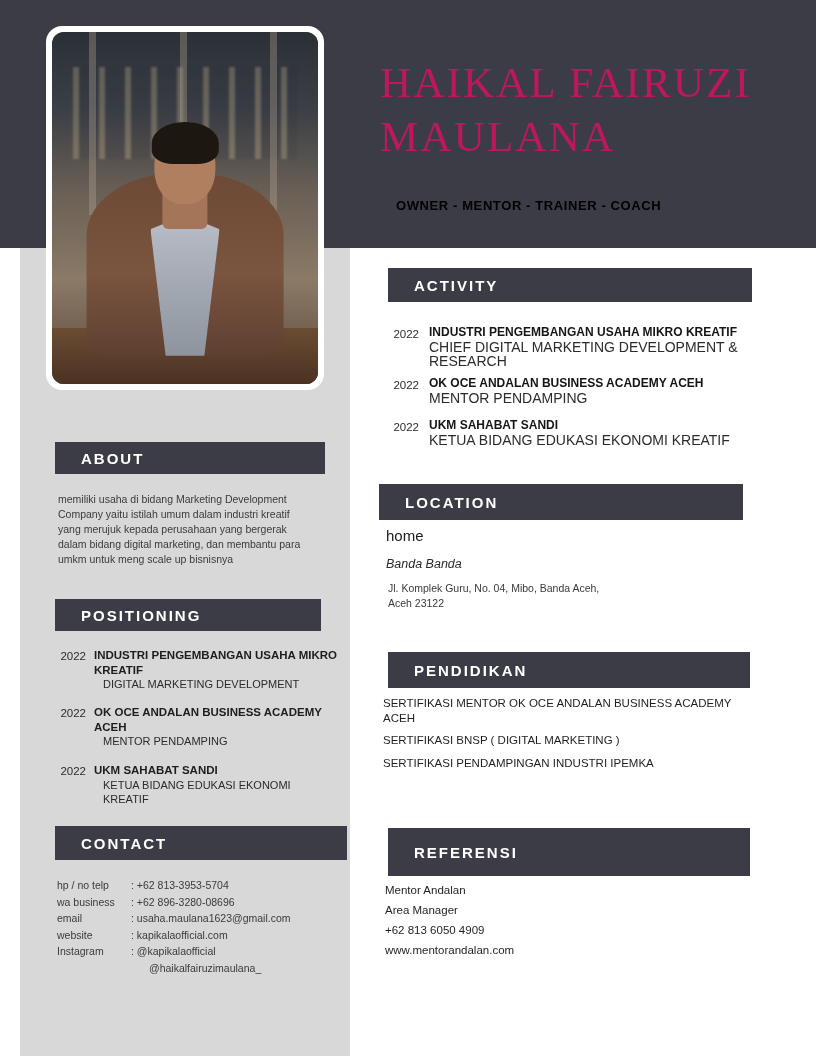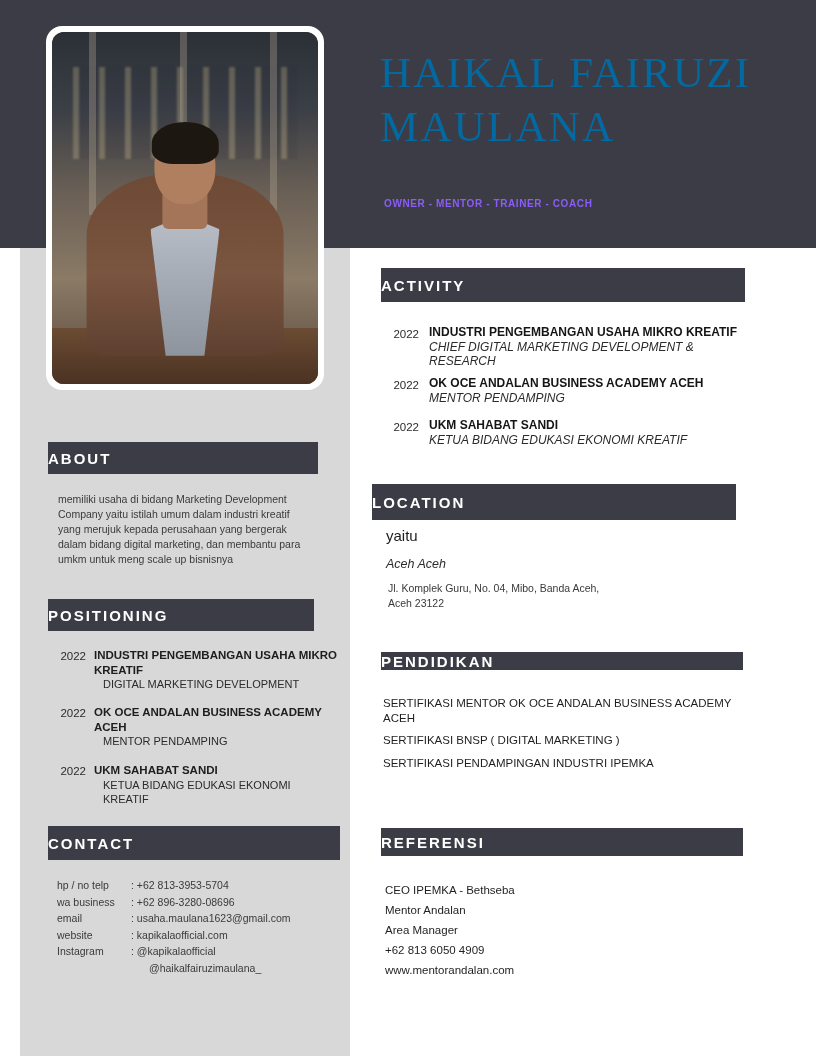--- a/index.html
+++ b/index.html
@@ -80,35 +80,35 @@
     background:#b07f5f; border-radius:48% 48% 44% 44%;
   }
   .ph-hair {
     position:absolute; left:50%; top:25.5%; transform:translateX(-50%);
     width:25%; height:12%;
     background:#1d1712; border-radius:50% 50% 32% 32%;
   }
 
   
   .name {
-    position:absolute; left:380px; top:46px; width:420px;
-    color:#0369a1; font-family:"Liberation Serif", serif;
+    position:absolute; left:380px; top:56px; width:420px;
+    color:#be185d; font-family:"Liberation Serif", serif;
     font-size:43px; line-height:54px; letter-spacing:2.2px;
     font-weight:400;
   }
   .role {
-    position:absolute; left:384px; top:198px; width:420px;
-    color:#8b5cf6; font-size:10px; font-weight:bold; letter-spacing:.6px;
+    position:absolute; left:396px; top:198px; width:420px;
+    color:#000000; font-size:13px; font-weight:bold; letter-spacing:.6px;
   }
 
   
   .bar {
     position:absolute; background:#3c3c46; color:#ffffff;
     font-size:15px; letter-spacing:2px; font-weight:bold;
-    display:flex; align-items:center; padding-left:0; box-sizing:border-box;
+    display:flex; align-items:center; padding-left:26px; box-sizing:border-box;margin-left:7px;
   }
 
   
   .about-text {
     position:absolute; left:58px; top:492px; width:252px;
     color:#3a3a3a; font-size:10.5px; line-height:15px;
   }
 
   .entry { position:absolute; }
   .entry .yr {
@@ -128,21 +128,21 @@
   .contact-table td.v { padding-left:4px; }
 
   
   .r-entry { position:absolute; }
   .r-entry .yr {
     position:absolute; left:0; top:3px; width:36px; text-align:right;
     font-size:11.5px; color:#2b2b2b;
   }
   .r-entry .body { margin-left:46px; }
   .r-entry .t { font-size:12px; font-weight:bold; color:#151515; line-height:15px; }
-  .r-entry .s { font-size:12px; color:#2b2b2b; line-height:14px;font-style:italic; }
+  .r-entry .s { font-size:14px; color:#2b2b2b; line-height:14px; }
 
   .loc-home {
     position:absolute; left:386px; top:527px;
     font-size:15px; color:#1c1c1c;
   }
   .loc-city {
     position:absolute; left:386px; top:557px;
     font-size:12.5px; color:#2b2b2b; font-style:italic;
   }
   .loc-addr {
@@ -270,33 +270,32 @@
 
   <div class="r-entry" style="left:383px; top:418px; width:370px;">
     <div class="yr">2022</div>
     <div class="body">
       <div class="t">UKM SAHABAT SANDI</div>
       <div class="s">KETUA BIDANG EDUKASI EKONOMI KREATIF</div>
     </div>
   </div>
 
   <div class="bar" style="left:372px; top:484px; width:364px; height:36px;">LOCATION</div>
-  <div class="loc-home">yaitu</div>
-  <div class="loc-city">Aceh Aceh</div>
+  <div class="loc-home">home</div>
+  <div class="loc-city">Banda Banda</div>
   <div class="loc-addr">Jl. Komplek Guru, No. 04, Mibo, Banda Aceh, Aceh 23122</div>
 
-  <div class="bar" style="left:381px; top:652px; width:362px; height:18px;">PENDIDIKAN</div>
+  <div class="bar" style="left:381px; top:652px; width:362px; height:36px;">PENDIDIKAN</div>
   <div class="edu-list">
     <div>SERTIFIKASI MENTOR OK OCE ANDALAN BUSINESS ACADEMY ACEH</div>
     <div>SERTIFIKASI BNSP ( DIGITAL MARKETING )</div>
     <div>SERTIFIKASI PENDAMPINGAN INDUSTRI IPEMKA</div>
   </div>
 
-  <div class="bar" style="left:381px; top:828px; width:362px; height:28px;">REFERENSI</div>
+  <div class="bar" style="left:381px; top:828px; width:362px; height:48px;">REFERENSI</div>
   <div class="ref-list">
-    <div>CEO IPEMKA - Bethseba</div>
     <div>Mentor Andalan</div>
     <div>Area Manager</div>
     <div>+62 813 6050 4909</div>
     <div>www.mentorandalan.com</div>
   </div>
 
 </div>
 
 </body></html>

